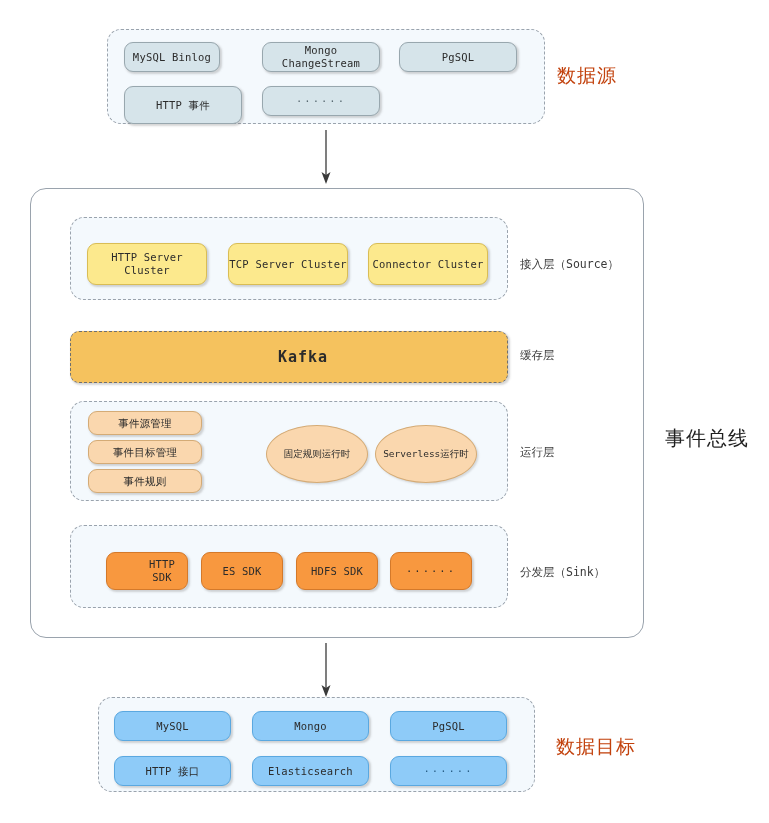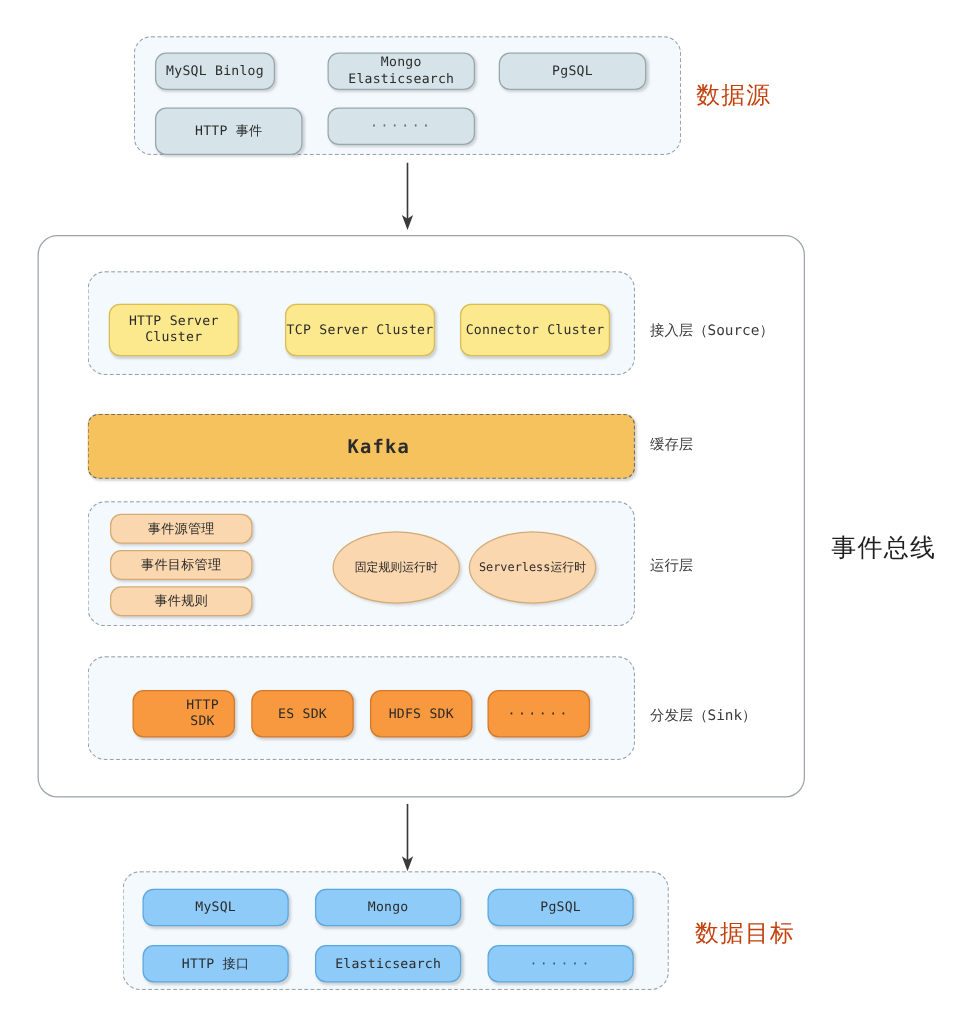--- a/index.html
+++ b/index.html
@@ -149,37 +149,37 @@
 </style>
 </head>
 <body>
 
 <div class="canvas">
 
   <div class="group" style="left:107px; top:29px; width:438px; height:95px;">
   </div>
 
   <div class="chip src-node" style="left:124px; top:42px; width:96px; height:30px;">MySQL Binlog</div>
-  <div class="chip src-node" style="left:262px; top:42px; width:118px; height:30px;">Mongo Elasticsearch</div>
+  <div class="chip src-node" style="left:262px; top:42px; width:118px; height:30px;">Mongo ChangeStream</div>
   <div class="chip src-node" style="left:399px; top:42px; width:118px; height:30px;">PgSQL</div>
   <div class="chip src-node" style="left:124px; top:86px; width:118px; height:38px;">HTTP 事件</div>
   <div class="chip src-node" style="left:262px; top:86px; width:118px; height:30px; letter-spacing:2px; color:#5a6a72;">······</div>
 
   <div class="corner-label" style="left:557px; top:63px;">数据源</div>
 
   <svg class="arrow" style="left:310px; top:130px;" width="32" height="56" viewBox="0 0 32 56">
     <line x1="16" y1="0" x2="16" y2="48" stroke="#3a3a3a" stroke-width="1.3"></line>
     <path d="M16 54 L11.5 42 L16 45 L20.5 42 Z" fill="#3a3a3a"></path>
   </svg>
 
   <div class="bus-container"></div>
 
   <div class="group" style="left:70px; top:217px; width:438px; height:83px;">
   </div>
-  <div class="chip ingest-node" style="left:87px; top:243px; width:104px; height:42px;">HTTP Server Cluster</div>
+  <div class="chip ingest-node" style="left:87px; top:243px; width:120px; height:42px;">HTTP Server Cluster</div>
   <div class="chip ingest-node" style="left:228px; top:243px; width:120px; height:42px;">TCP Server Cluster</div>
   <div class="chip ingest-node" style="left:368px; top:243px; width:120px; height:42px;">Connector Cluster</div>
   <div class="side-label" style="left:520px; top:257px;">接入层（Source）</div>
 
   <div class="kafka-bar">Kafka</div>
   <div class="side-label" style="left:520px; top:348px;">缓存层</div>
 
   <div class="group" style="left:70px; top:401px; width:438px; height:100px;">
   </div>
   <div class="chip runtime-node" style="left:88px; top:411px; width:114px; height:24px;">事件源管理</div>

